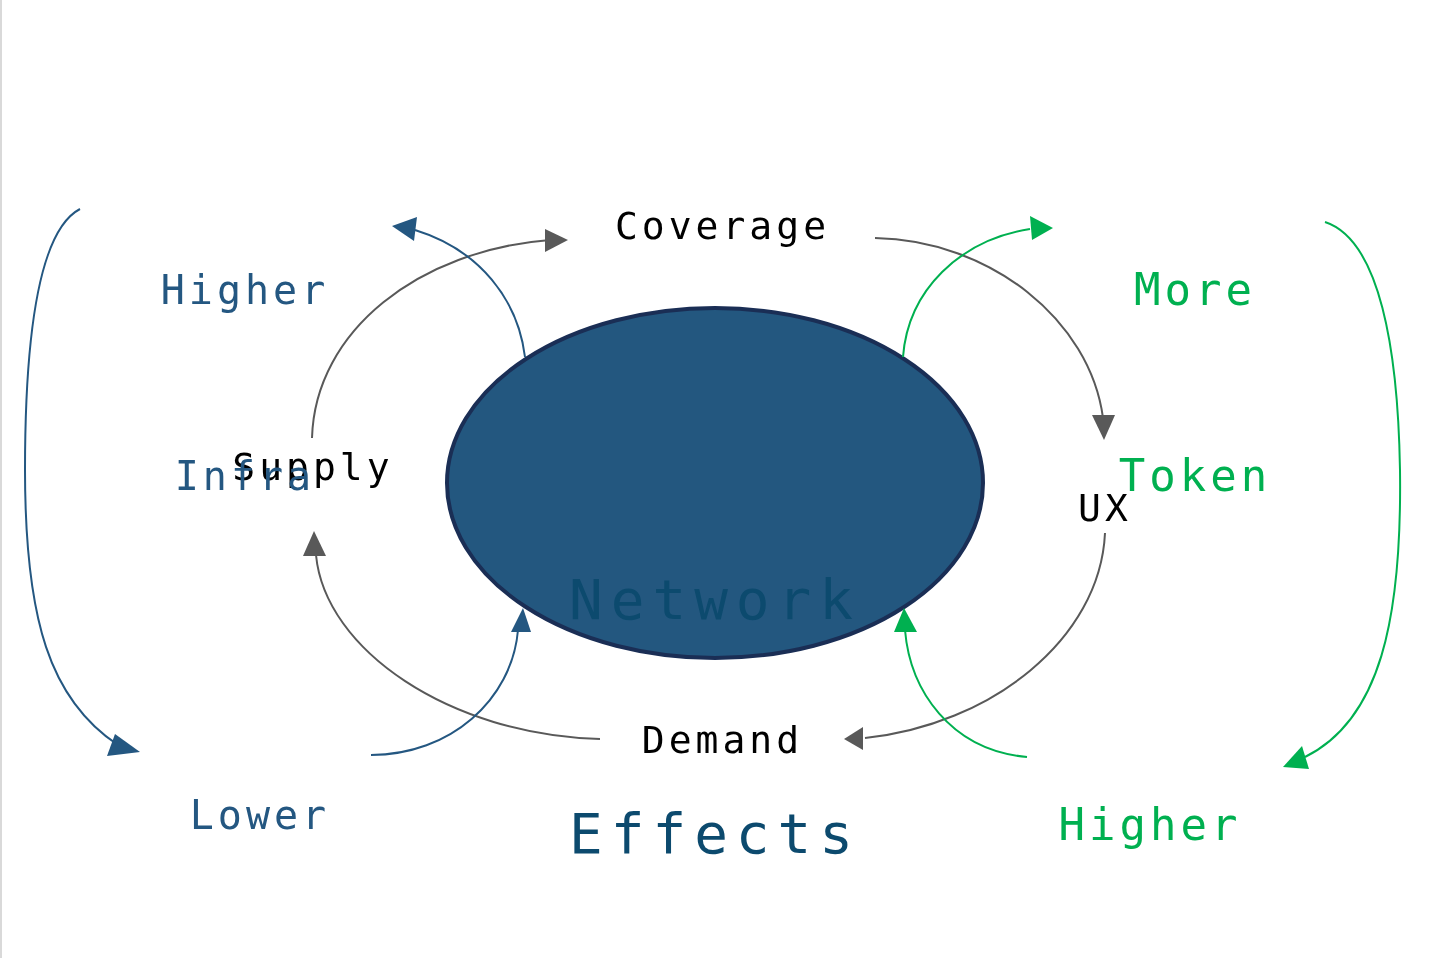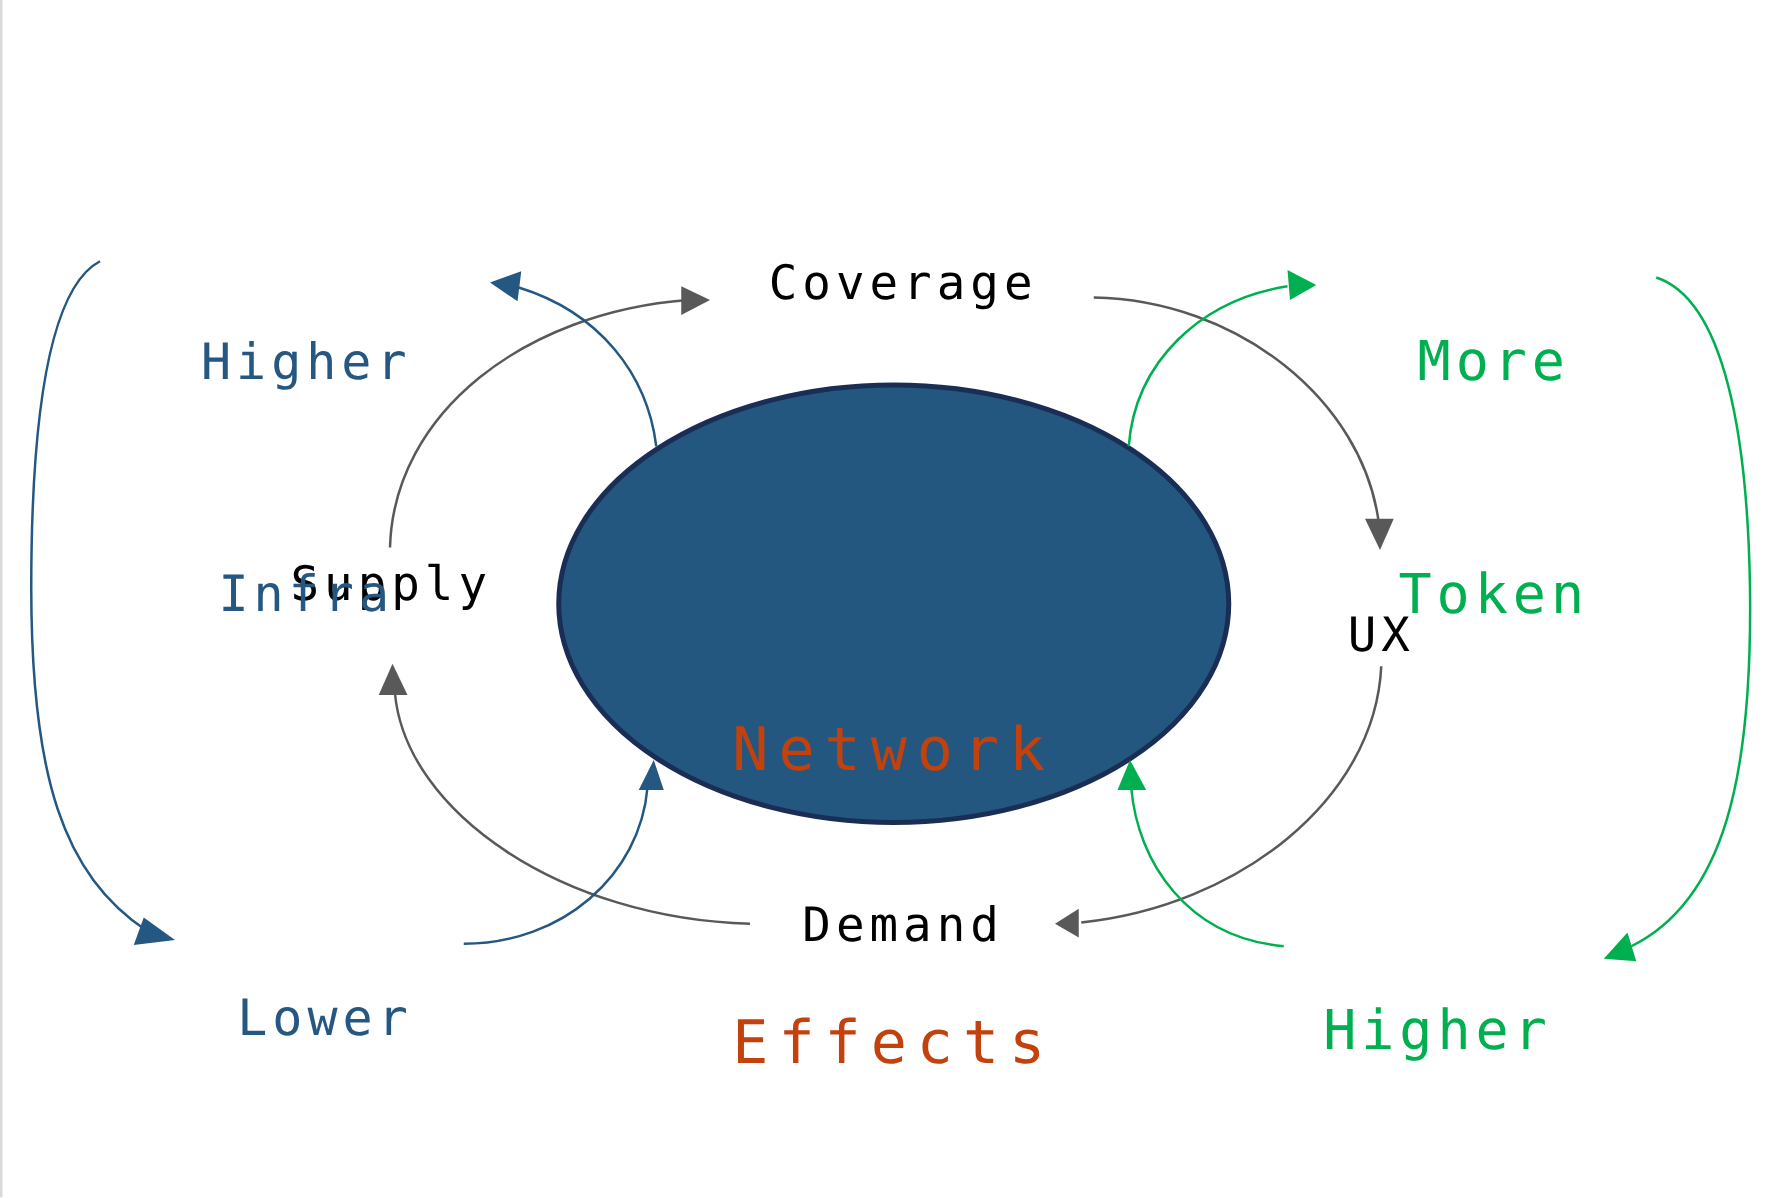--- a/index.html
+++ b/index.html
@@ -4,21 +4,21 @@
 <style>
   html, body { margin:0; padding:0; background:#ffffff; }
   body { width:1430px; height:958px; position:relative; overflow:hidden; }
   .frame { position:absolute; left:0; top:0; width:1430px; height:958px; border-left:2px solid #d9d9d9; box-sizing:border-box; }
   svg { position:absolute; left:0; top:0; }
   .lbl { position:absolute; font-family:"DejaVu Sans Mono", monospace; text-align:center; white-space:pre; letter-spacing:4px; }
   .lbl span { display:block; }
   .core { font-size:38px; color:#000000; }
   .blue { color:#245781; font-size:40px; line-height:62px; }
   .green { color:#00b050; font-size:44px; line-height:62px; }
-  .center { color:#c2410c; font-size:48px; line-height:78px; letter-spacing:8px; }
+  .center { color:#0c4a6e; font-size:56px; line-height:78px; letter-spacing:8px; }
 </style>
 </head>
 <body>
 
 <div class="frame"></div>
 
 <svg width="1430" height="958" viewBox="0 0 1430 958">
   <defs>
     <marker id="mGray" viewBox="0 0 10 10" refX="9" refY="5" markerWidth="8" markerHeight="8" orient="auto" markerUnits="userSpaceOnUse">
       <path d="M0,0 L10,5 L0,10 z" fill="#595959"></path>

